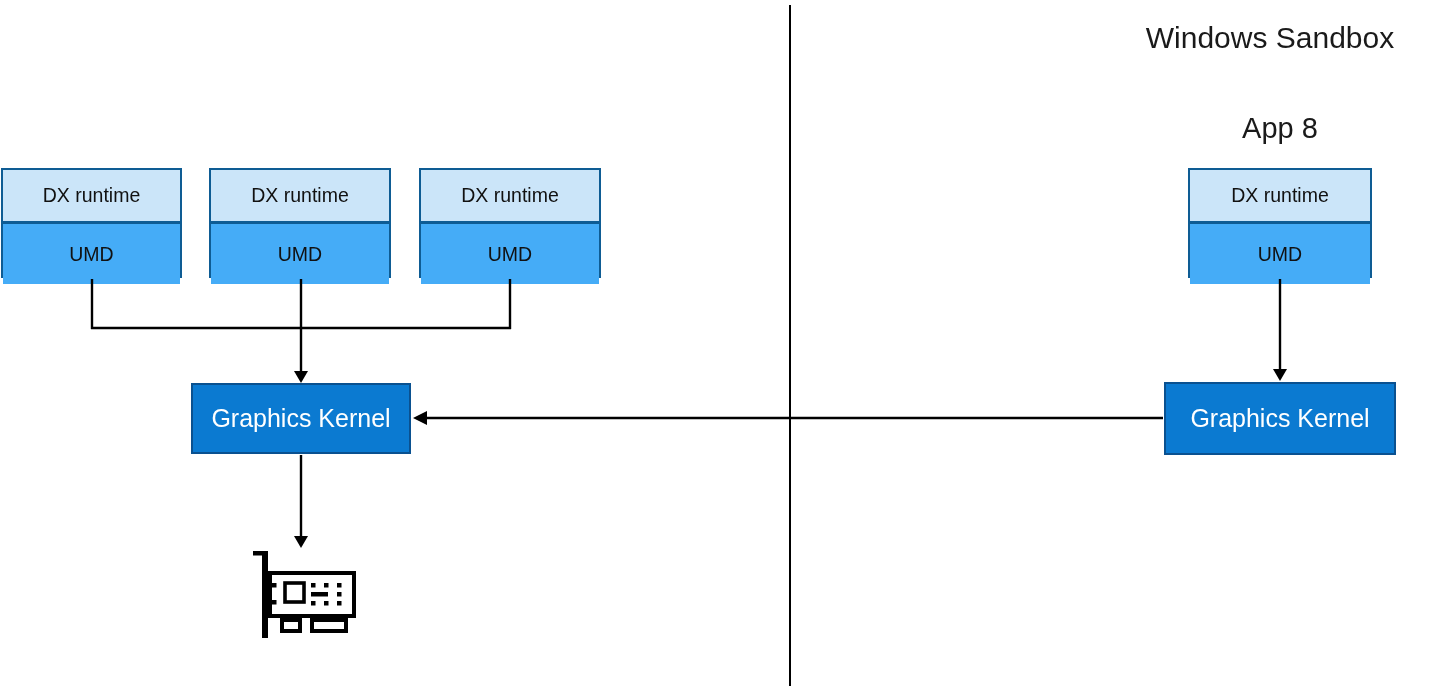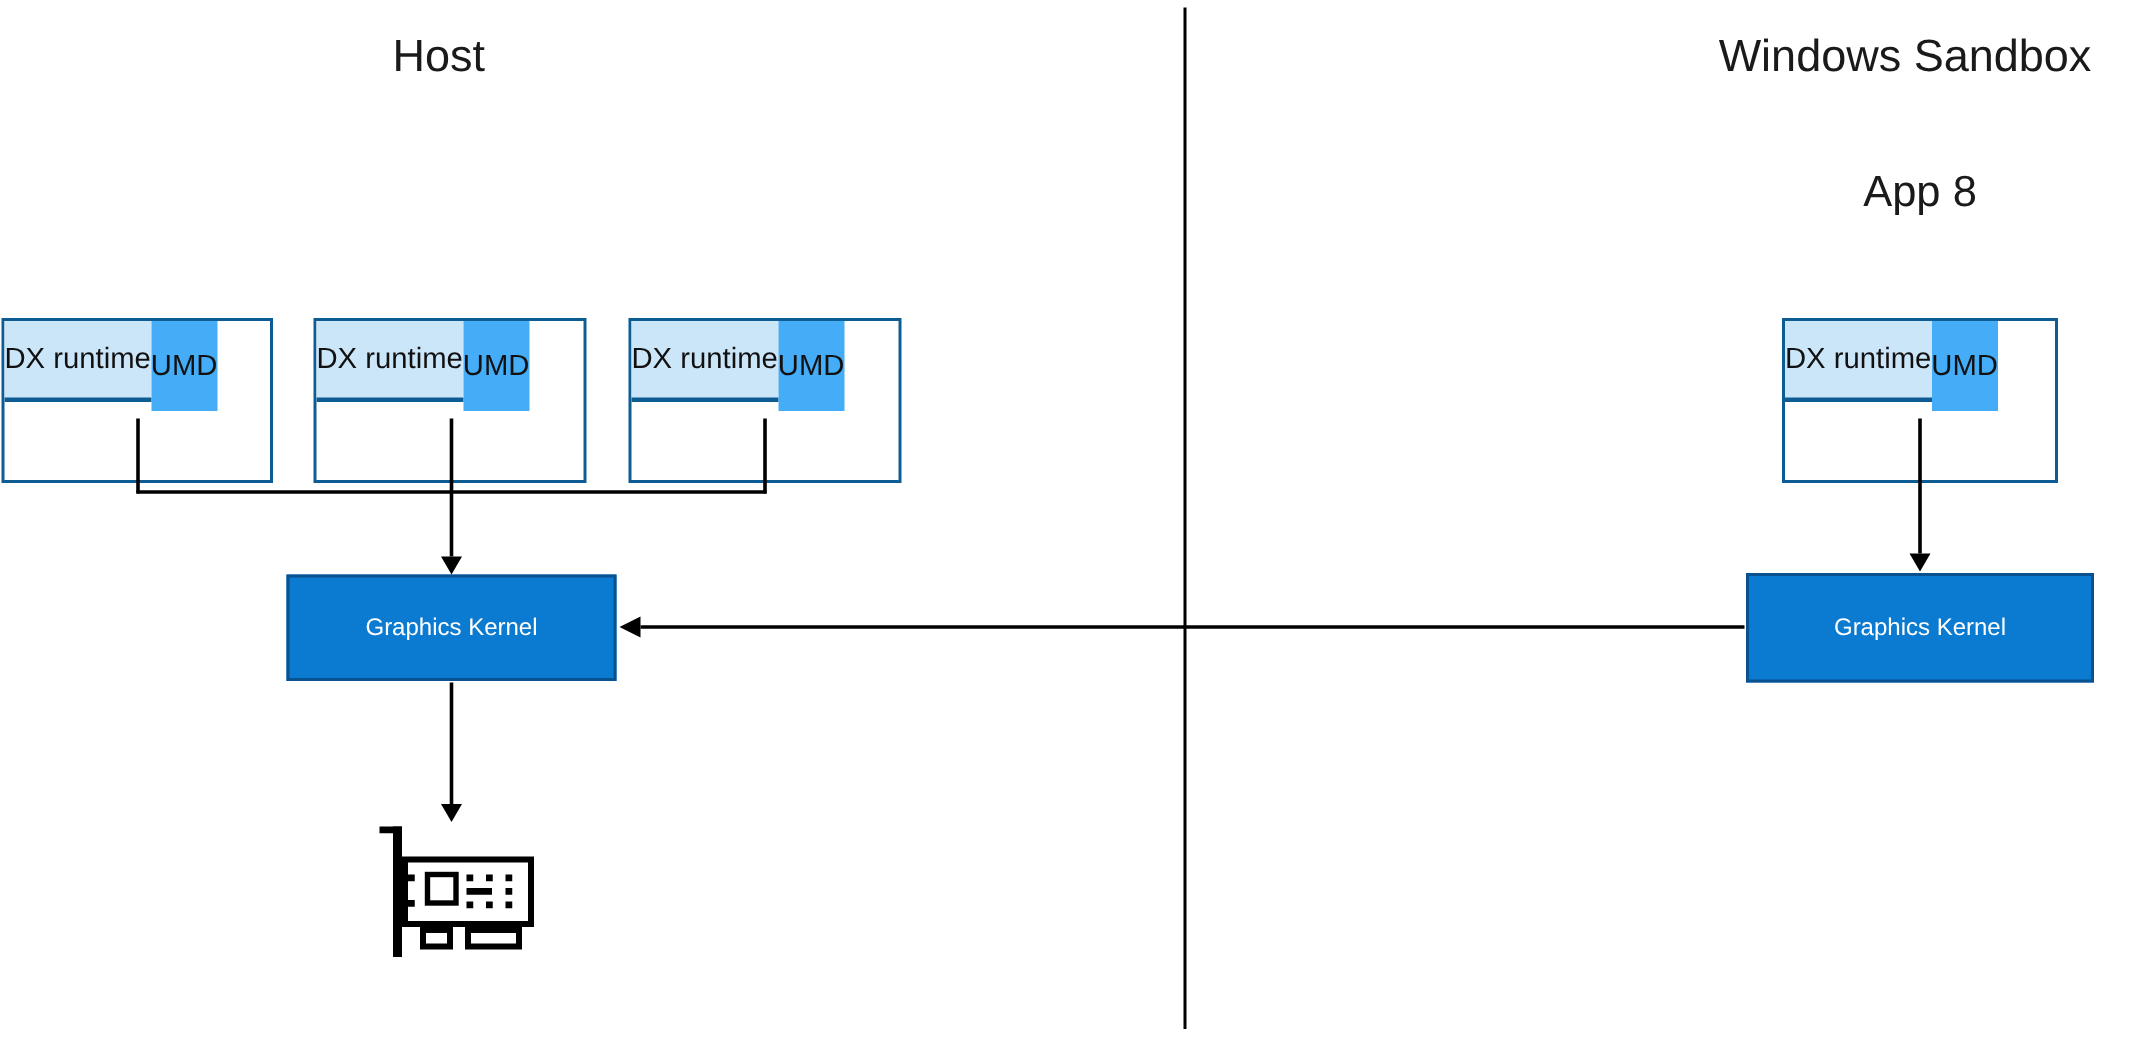--- a/index.html
+++ b/index.html
@@ -15,53 +15,52 @@
   .sandbox-title{left:1075px;width:390px;}
 
   .app-label{position:absolute;top:108px;height:40px;font-size:29px;line-height:40px;
     text-align:center;white-space:nowrap;}
   .lbl1{left:1px;width:181px;}
   .lbl2{left:209px;width:182px;}
   .lbl3{left:419px;width:182px;}
   .lbl4{left:1188px;width:184px;}
 
   .stack{position:absolute;top:168px;height:110px;box-sizing:border-box;
-    border:2px solid var(--stack-border,#0e5c94);display:flex;flex-direction:row;margin-top:44px;}
+    border:2px solid var(--stack-border,#0e5c94);display:flex;flex-direction:column;}
   .st1{left:1px;width:181px;}
   .st2{left:209px;width:182px;}
   .st3{left:419px;width:182px;}
   .st4{left:1188px;width:184px;}
   .row{flex:0 0 auto;display:flex;align-items:center;justify-content:center;
     font-size:19.5px;color:#111;}
   .row.dx{height:51px;background:var(--dx-runtime-fill,#cbe5f9);
     border-bottom:3px solid var(--stack-border,#0e5c94);}
   .row.umd{height:60px;background:var(--umd-fill,#45acf7);text-align:right;}
 
   .kernel{position:absolute;box-sizing:border-box;
     background:var(--kernel-fill,#0b7ad1);border:2px solid var(--kernel-border,#0a5190);
-    color:var(--kernel-text,#fff);font-size:16px;
+    color:var(--kernel-text,#fff);font-size:25px;
     display:flex;align-items:center;justify-content:center;white-space:nowrap;}
   .kernel-left{left:191px;top:383px;width:220px;height:71px;}
   .kernel-right{left:1164px;top:382px;width:232px;height:73px;}
 
   .divider{position:absolute;left:789px;top:5px;width:2.4px;height:681px;
     background:var(--line-color,#000);}
 
   .overlay{position:absolute;left:0;top:0;width:1435px;height:691px;pointer-events:none;}
   .connector{stroke:var(--line-color,#000);stroke-width:2.4;fill:none;}
   .arrowhead{fill:var(--line-color,#000);stroke:none;}
   .gpu-stroke{fill:#fff;stroke:var(--line-color,#000);}
   .gpu-solid{fill:var(--line-color,#000);stroke:none;}
 </style>
 </head>
 <body>
 
 <div class="canvas">
 
-  <div class="title host-title">Host</div>
   <div class="title sandbox-title">Windows Sandbox</div>
 
   <div class="divider"></div>
 
   <div class="app-label lbl4">App 8</div>
 
   <div class="stack st1">
     <div class="row dx">DX runtime</div>
     <div class="row umd">UMD</div>
   </div>

